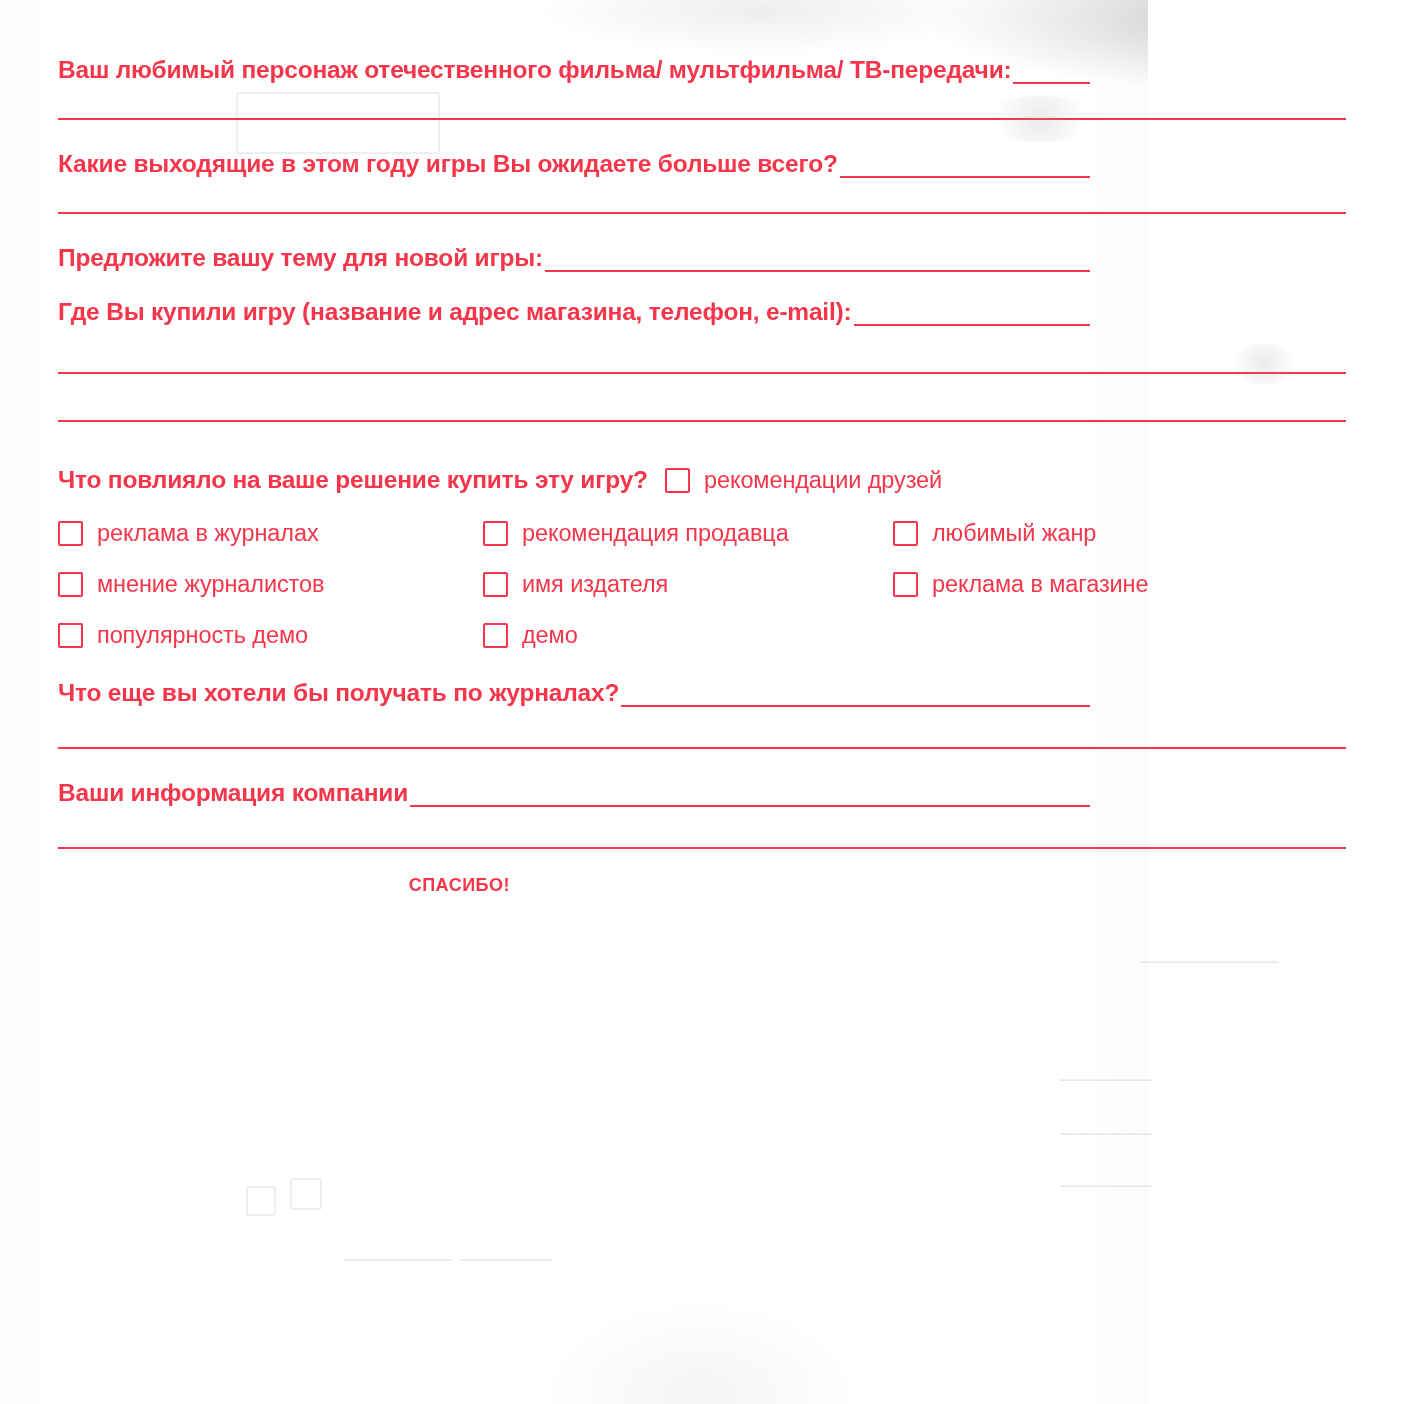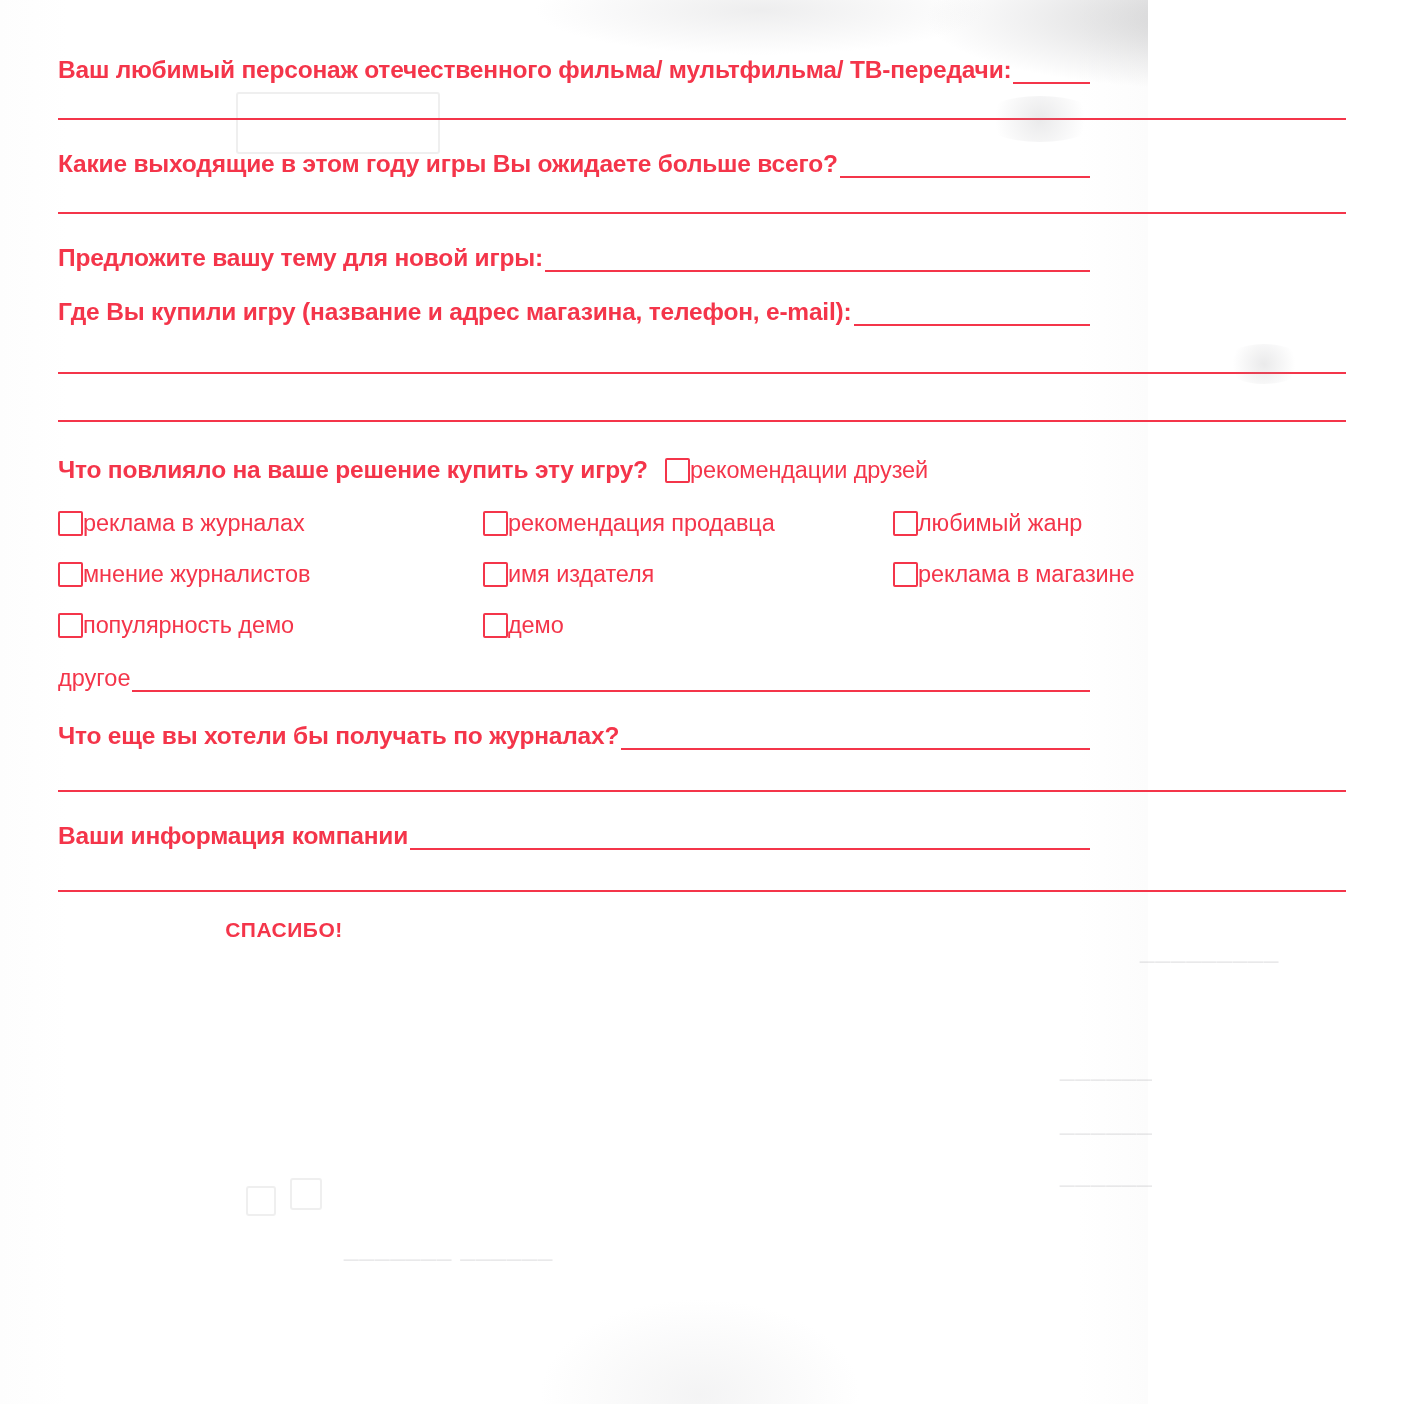--- a/index.html
+++ b/index.html
@@ -74,39 +74,39 @@
     height: 0;
   }
   .sp-26 { height: 26px; }
   .sp-30 { height: 30px; }
   .sp-34 { height: 34px; }
   .sp-40 { height: 40px; }
   .sp-46 { height: 46px; }
 
   
   .influence {
-    margin-top: 8px;
+    margin-top: 18px;
   }
   .inf-head {
     display: flex;
     align-items: center;
   }
   .inf-head .q { flex: 0 0 auto; }
   .inf-head .spacer { flex: 1 1 auto; }
 
   .opt-grid {
     display: grid;
     grid-template-columns: 425px 410px auto;
     row-gap: 24px;
     align-items: center;
   }
   .opt {
     display: flex;
     align-items: center;
-    gap: 0;
+    gap: 14px;
   }
   .cb {
     flex: 0 0 auto;
     width: 21px;
     height: 21px;
     border: 2.6px solid #f4354a;
     border-radius: 2px;
     background: transparent;
   }
   .opt-label {
@@ -123,24 +123,24 @@
     margin-top: 26px;
   }
   .other-label {
     font-size: 23.5px;
     color: #f4354a;
     white-space: nowrap;
   }
 
   .thanks {
     margin-top: 26px;
-    text-align: center;
+    text-align: right;
     color: #f4354a;
     font-weight: bold;
-    font-size: 21px;
+    font-size: 18px;
     letter-spacing: 0.5px;
     padding-right: 580px;
   }
 
   
   .blotch {
     position: absolute;
     z-index: 5;
     pointer-events: none;
     border-radius: 50%;
@@ -243,24 +243,20 @@
         <div class="opt">
           <span class="cb"></span>
           <span class="opt-label">популярность демо</span>
         </div>
         <div class="opt">
           <span class="cb"></span>
           <span class="opt-label">демо</span>
         </div>
       </div>
 
-      <div class="other-row">
-        <span class="other-label">другое</span>
-        <span class="fill"></span>
-      </div>
     </div>
 
     <div class="sp-30"></div>
 
     <div class="row">
       <span class="q">Что еще вы хотели бы получать по журналах?</span>
       <span class="fill"></span>
     </div>
     <div class="sp-40"></div>
     <div class="rule"></div>

